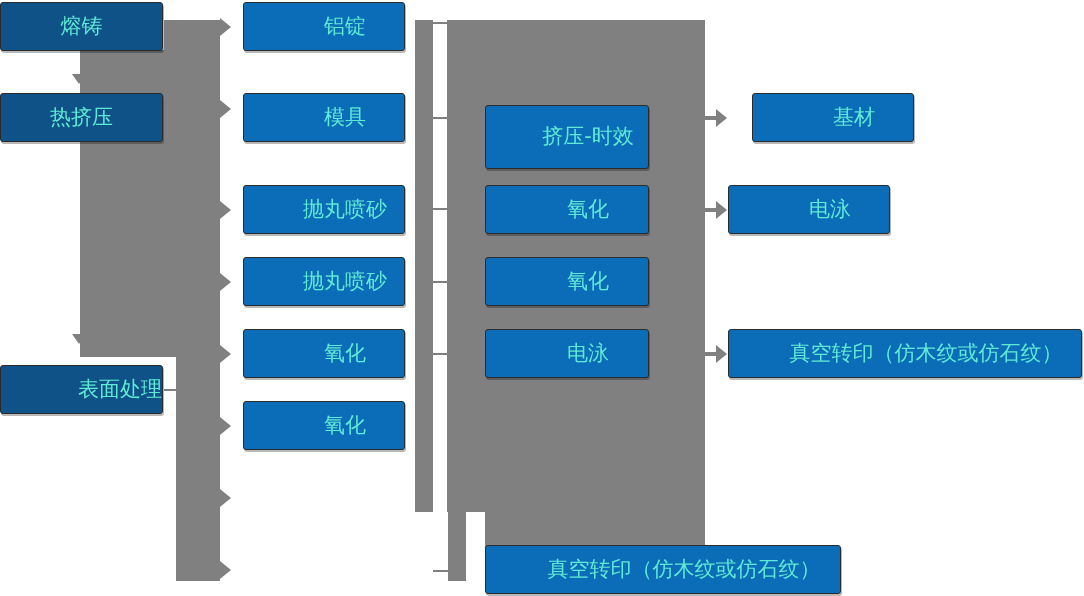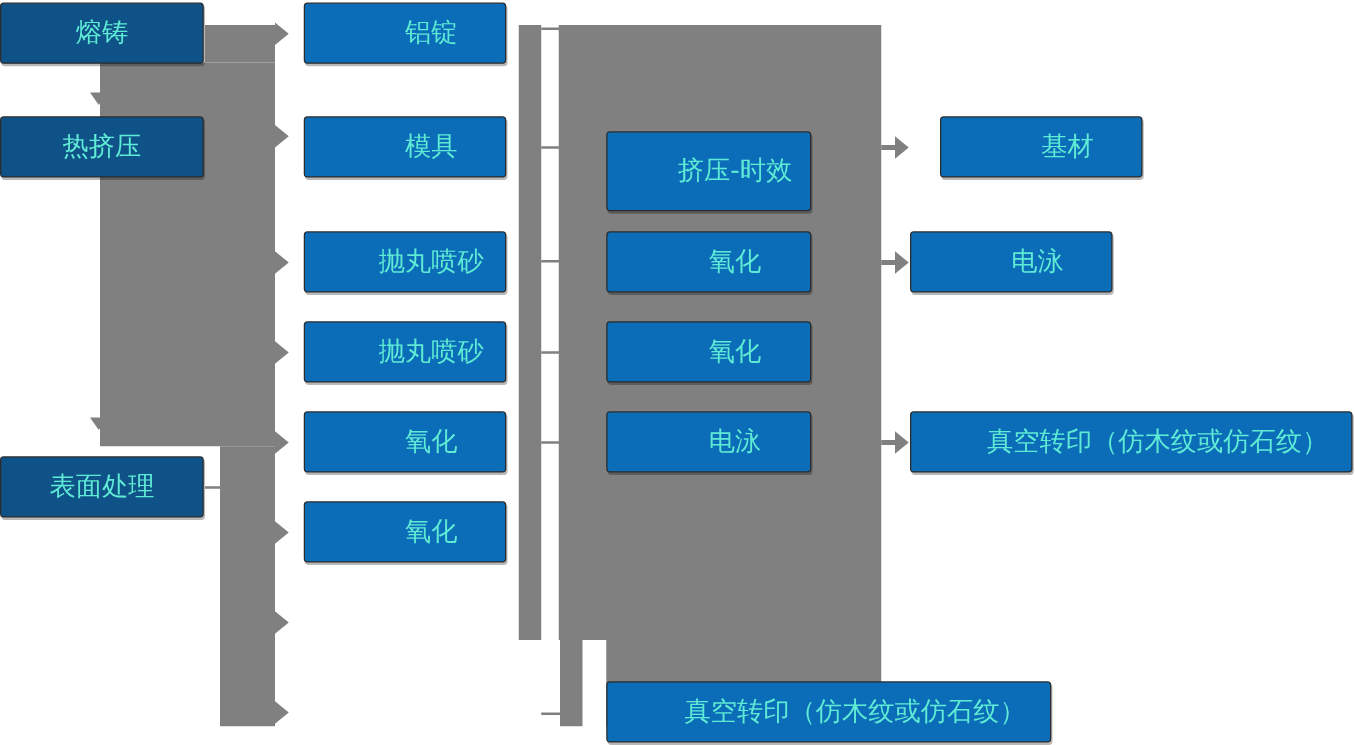--- a/index.html
+++ b/index.html
@@ -132,21 +132,21 @@
     <div class="shaft" style="width:13px;"></div>
       <div class="head"></div>
   </div>
 
   <div class="box dark fs21" style="left:0px; top:2px; width:163px; height:49px;">
     <span>熔铸</span>
   </div>
   <div class="box dark fs21" style="left:0px; top:93px; width:163px; height:49px;">
     <span>热挤压</span>
   </div>
-  <div class="box dark fs21" style="left:0px; top:365px; width:163px; height:49px;">
+  <div class="box dark fs21" style="left:0px; top:365px; width:163px; height:49px;justify-content:flex-end;">
     <span>表面处理</span>
   </div>
 
   <div class="box light fs21" style="left:243px; top:2px; width:162px; height:49px;">
     <span>铝锭</span>
   </div>
   <div class="box light fs21" style="left:243px; top:93px; width:162px; height:49px;">
     <span>模具</span>
   </div>
   <div class="box light fs21" style="left:243px; top:185px; width:162px; height:49px;">

